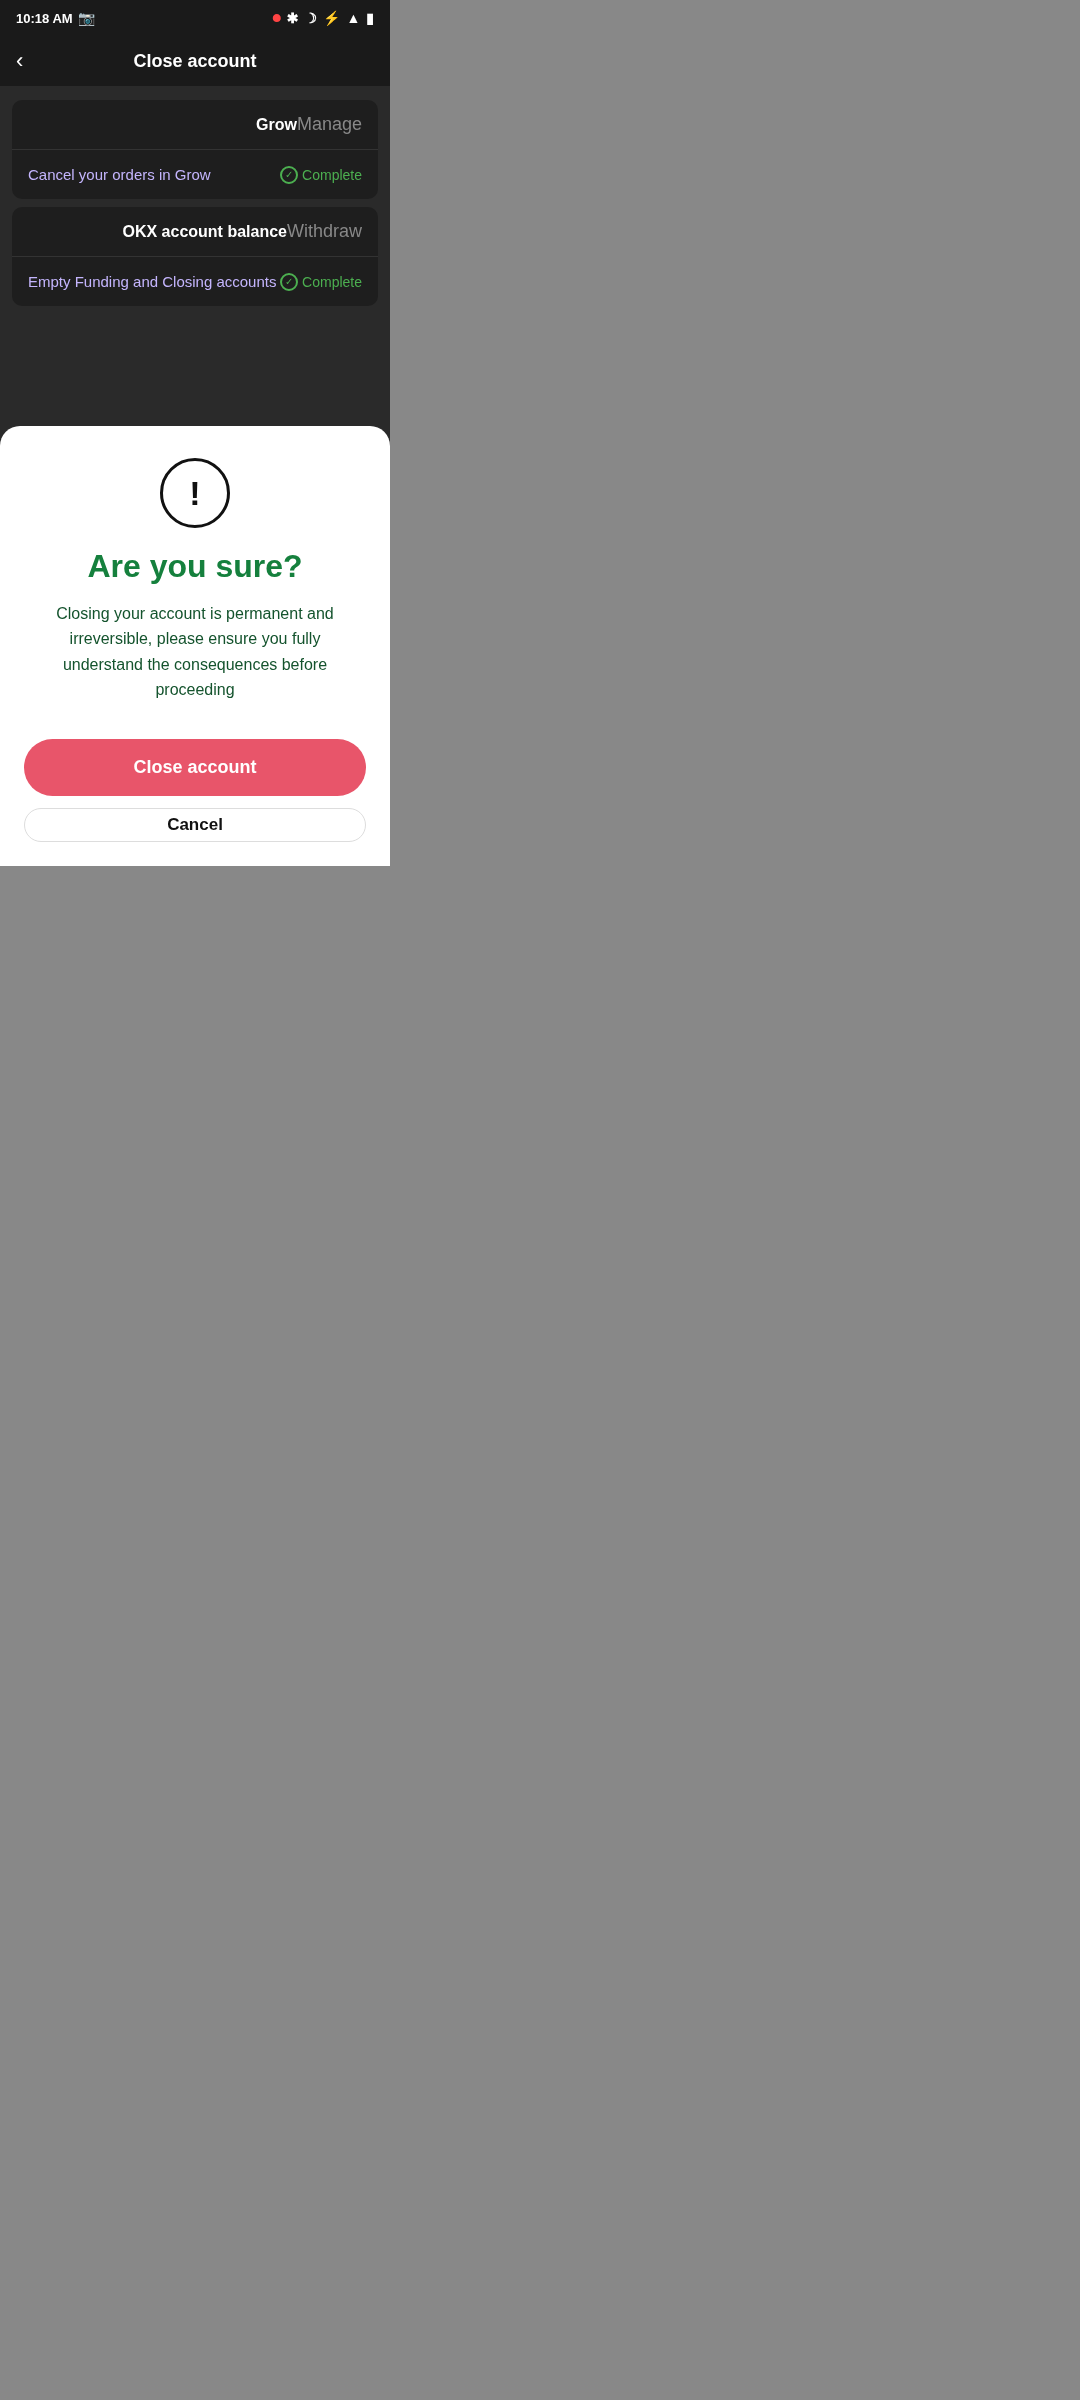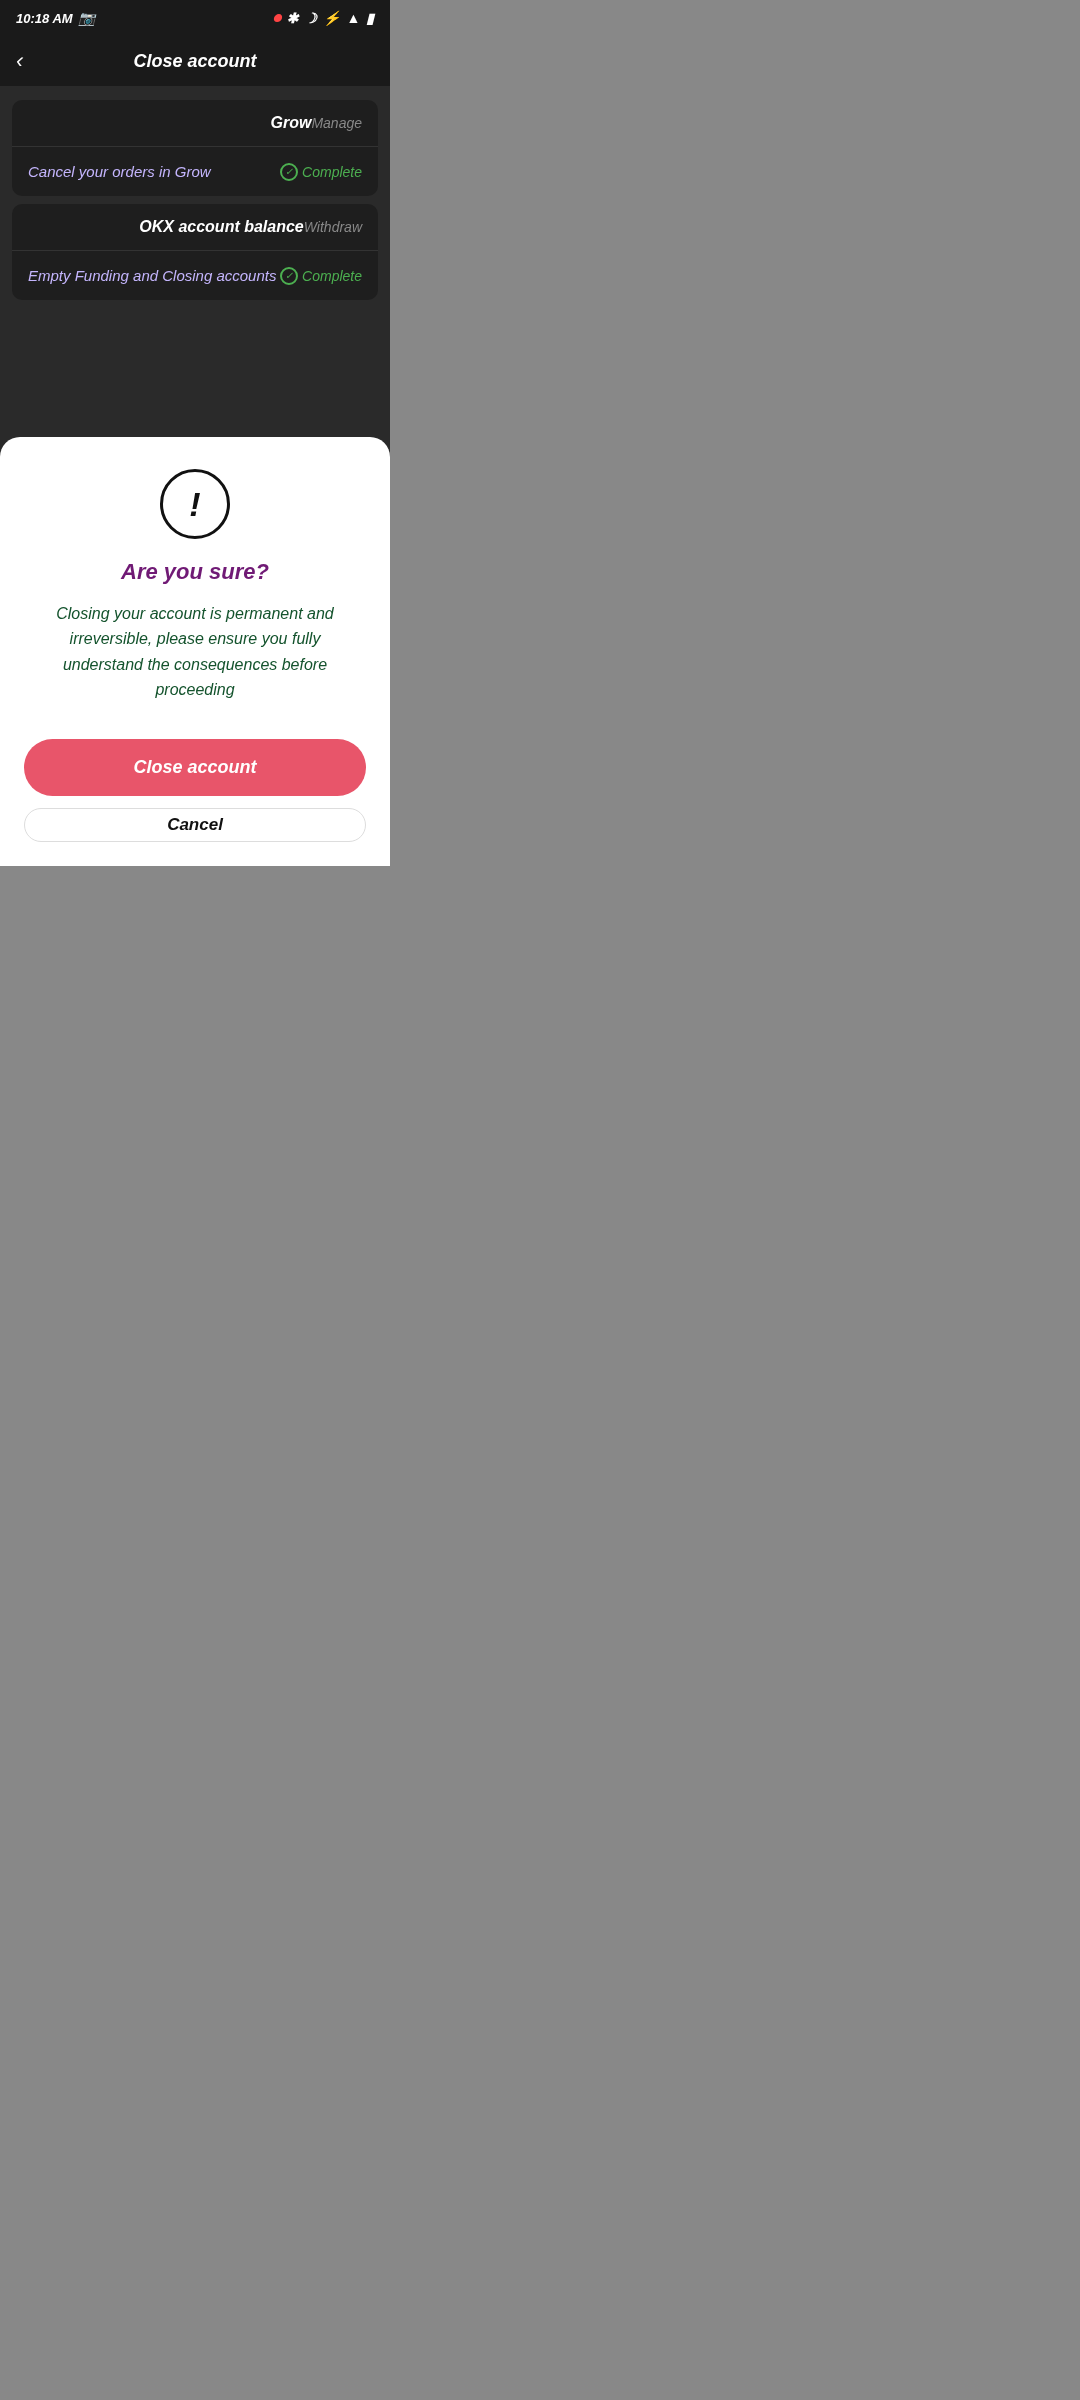--- a/index.html
+++ b/index.html
@@ -1,16 +1,16 @@
 <!DOCTYPE html>
 <html><head>
   <meta charset="utf-8">
   <meta name="viewport" content="width=device-width, initial-scale=1">
   <style>
-    * { margin: 0; padding: 0; box-sizing: border-box; font-style: italic; }
+    * { margin: 0; padding: 0; box-sizing: border-box; }
 
     body {
       width: 390px;
       min-height: 866px;
       background: #888;
       font-family: -apple-system, BlinkMacSystemFont, 'Segoe UI', sans-serif;
       position: relative;
       overflow: hidden;
     }
 
@@ -73,21 +73,21 @@
       padding: 14px 16px;
       border-bottom: 1px solid #333;
     }
     .section-title {
       color: #fff;
       font-size: 16px;
       font-weight: 700;
     }
     .section-action {
       color: #888;
-      font-size: 14px;
+      font-size: 18px;
     }
     .section-row {
       display: flex;
       justify-content: space-between;
       align-items: center;
       padding: 14px 16px;
     }
     .section-row-text {
       color: #c4b5fd;
       font-size: 15px;
@@ -138,23 +138,23 @@
       margin: 0 auto 20px;
     }
     .warning-exclamation {
       font-size: 34px;
       font-weight: 900;
       color: #111;
       line-height: 1;
     }
 
     .modal-title {
-      font-size: 22px;
+      font-size: 32px;
       font-weight: 900;
-      color: #701a75;
+      color: #15803d;
       margin-bottom: 16px;
     }
 
     .modal-description {
       font-size: 16px;
       color: #14532d;
       line-height: 1.6;
       margin-bottom: 36px;
       padding: 0 8px;
     }

